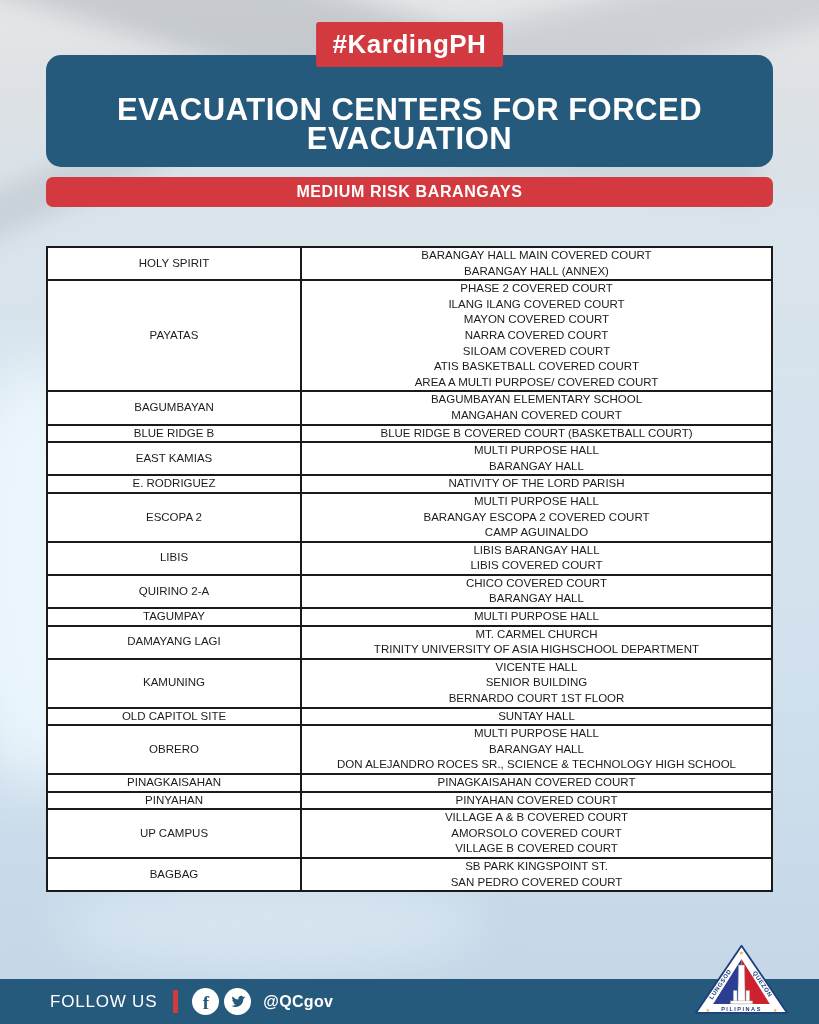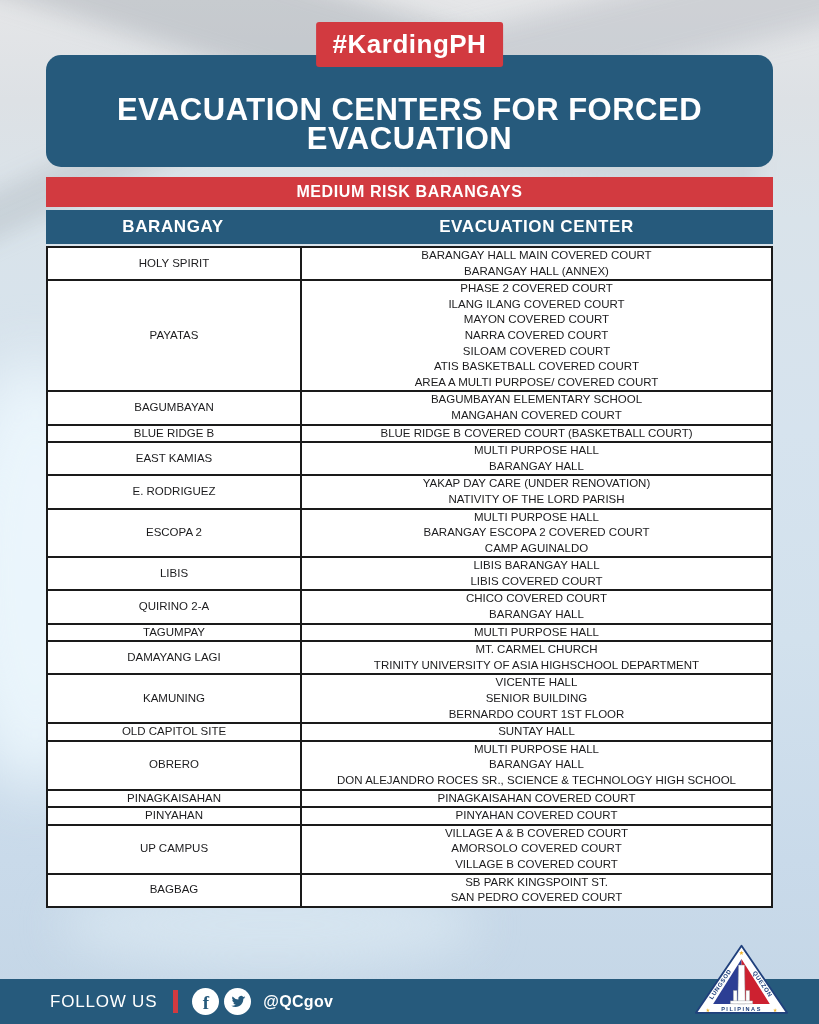--- a/index.html
+++ b/index.html
@@ -17,21 +17,21 @@
 
   .badge{position:absolute;top:22px;left:50%;transform:translateX(-50%);z-index:3;
     background:#d23a40;color:#fff;font-weight:700;font-size:26px;letter-spacing:.5px;
     padding:7px 17px;border-radius:3px;}
   .title-panel{position:absolute;left:46px;top:55px;width:727px;height:112px;z-index:1;
     background:#265a7c;border-radius:15px;display:flex;align-items:center;justify-content:center;}
   .page-title{margin:0;padding:26px 40px 0 40px;color:#fff;font-size:31px;line-height:29px;
     font-weight:700;letter-spacing:.5px;text-align:center;}
   .risk-bar{position:absolute;left:46px;top:177px;width:727px;height:30px;z-index:1;
     background:#d23a40;display:flex;align-items:center;justify-content:center;
-    color:#fff;font-weight:700;font-size:16px;letter-spacing:.6px;}
+    color:#fff;font-weight:700;font-size:16px;letter-spacing:.6px;border-radius:7px;}
   .thead{position:absolute;left:46px;top:210px;width:727px;height:34px;z-index:1;
     background:#265a7c;display:flex;}
   .th{display:flex;align-items:center;justify-content:center;color:#fff;font-weight:700;
     font-size:17px;letter-spacing:.6px;}
   .th-b{width:254px;}
   .th-e{flex:1;}
   .etable{position:absolute;left:46px;top:246px;width:727px;z-index:1;
     background:#fff;border:2px solid #1a1a1a;box-sizing:border-box;}
   .trow{display:flex;border-top:2px solid #1a1a1a;}
   .trow:first-child{border-top:none;}
@@ -68,24 +68,20 @@
   <div class="badge">#KardingPH</div>
 
   <div class="title-panel">
     <h1 class="page-title">EVACUATION CENTERS FOR FORCED EVACUATION</h1>
   </div>
 
   <div class="risk-bar">
     <span>MEDIUM RISK BARANGAYS</span>
   </div>
 
-  <div class="thead">
-    <div class="th th-b">BARANGAY</div>
-    <div class="th th-e">EVACUATION CENTER</div>
-  </div>
 
   <div class="etable">
     <div id="table-body">
         <div class="trow">
           <div class="cell-b">HOLY SPIRIT</div>
           <div class="cell-e">
             <div class="center-line">BARANGAY HALL MAIN COVERED COURT</div>
             <div class="center-line">BARANGAY HALL (ANNEX)</div>
           </div>
         </div>
@@ -117,21 +113,20 @@
         <div class="trow">
           <div class="cell-b">EAST KAMIAS</div>
           <div class="cell-e">
             <div class="center-line">MULTI PURPOSE HALL</div>
             <div class="center-line">BARANGAY HALL</div>
           </div>
         </div>
         <div class="trow">
           <div class="cell-b">E. RODRIGUEZ</div>
           <div class="cell-e">
-            <div class="center-line">YAKAP DAY CARE (UNDER RENOVATION)</div>
             <div class="center-line">NATIVITY OF THE LORD PARISH</div>
           </div>
         </div>
         <div class="trow">
           <div class="cell-b">ESCOPA 2</div>
           <div class="cell-e">
             <div class="center-line">MULTI PURPOSE HALL</div>
             <div class="center-line">BARANGAY ESCOPA 2 COVERED COURT</div>
             <div class="center-line">CAMP AGUINALDO</div>
           </div>

